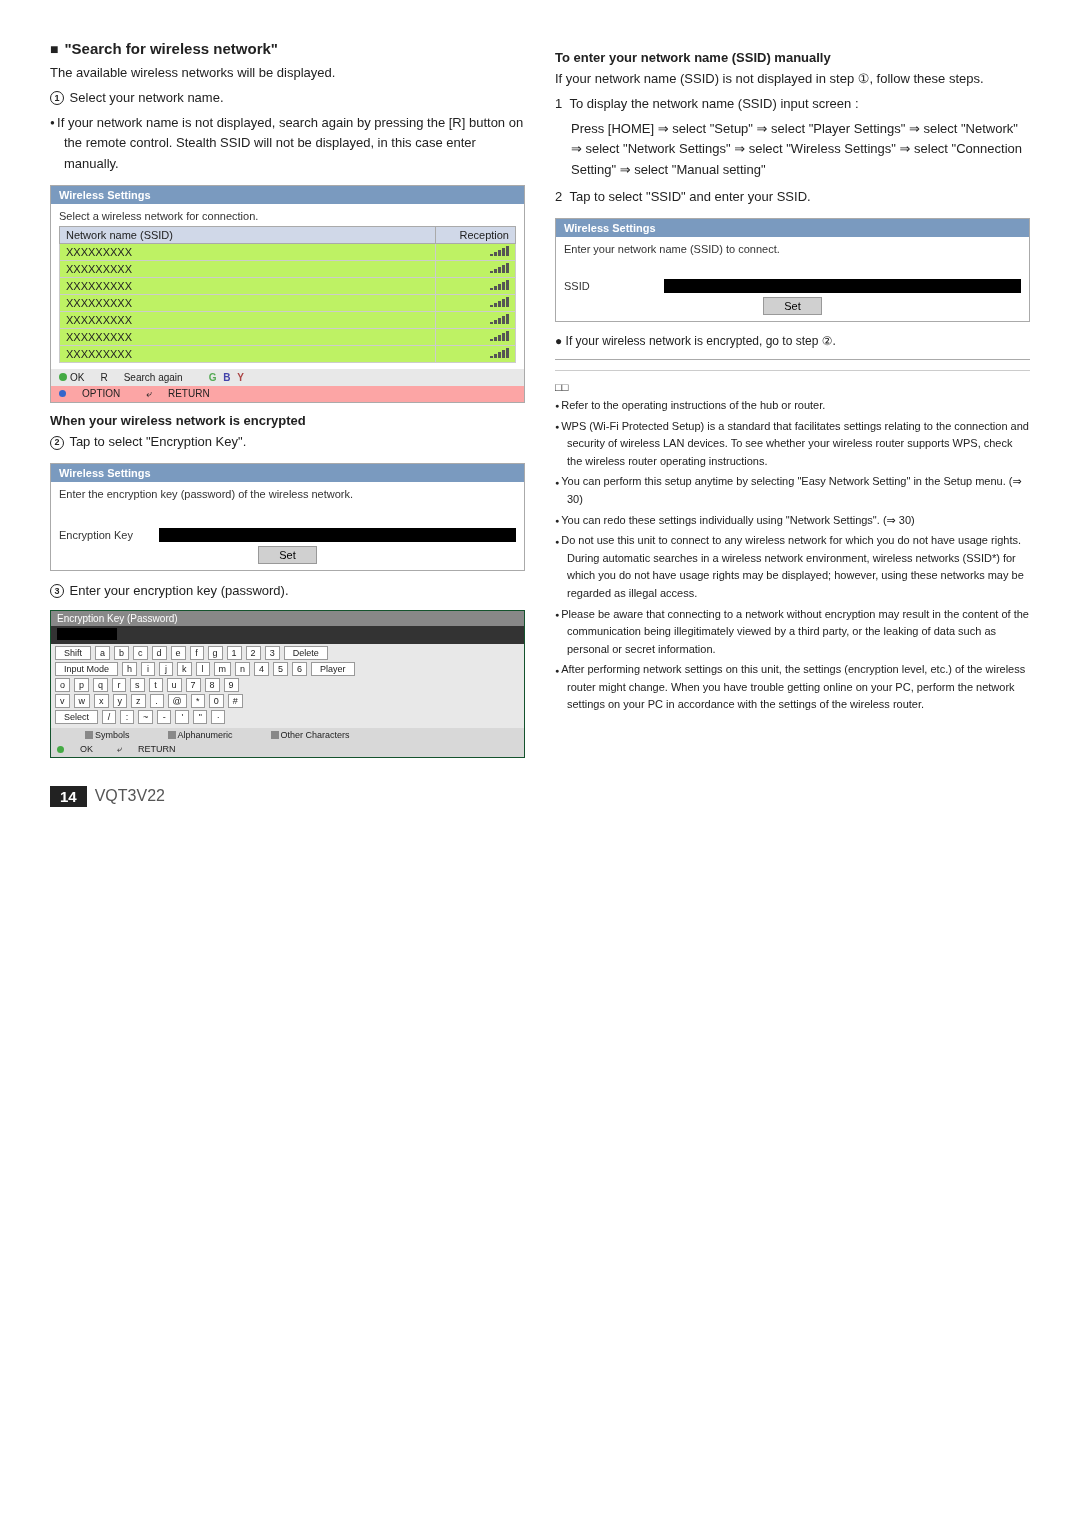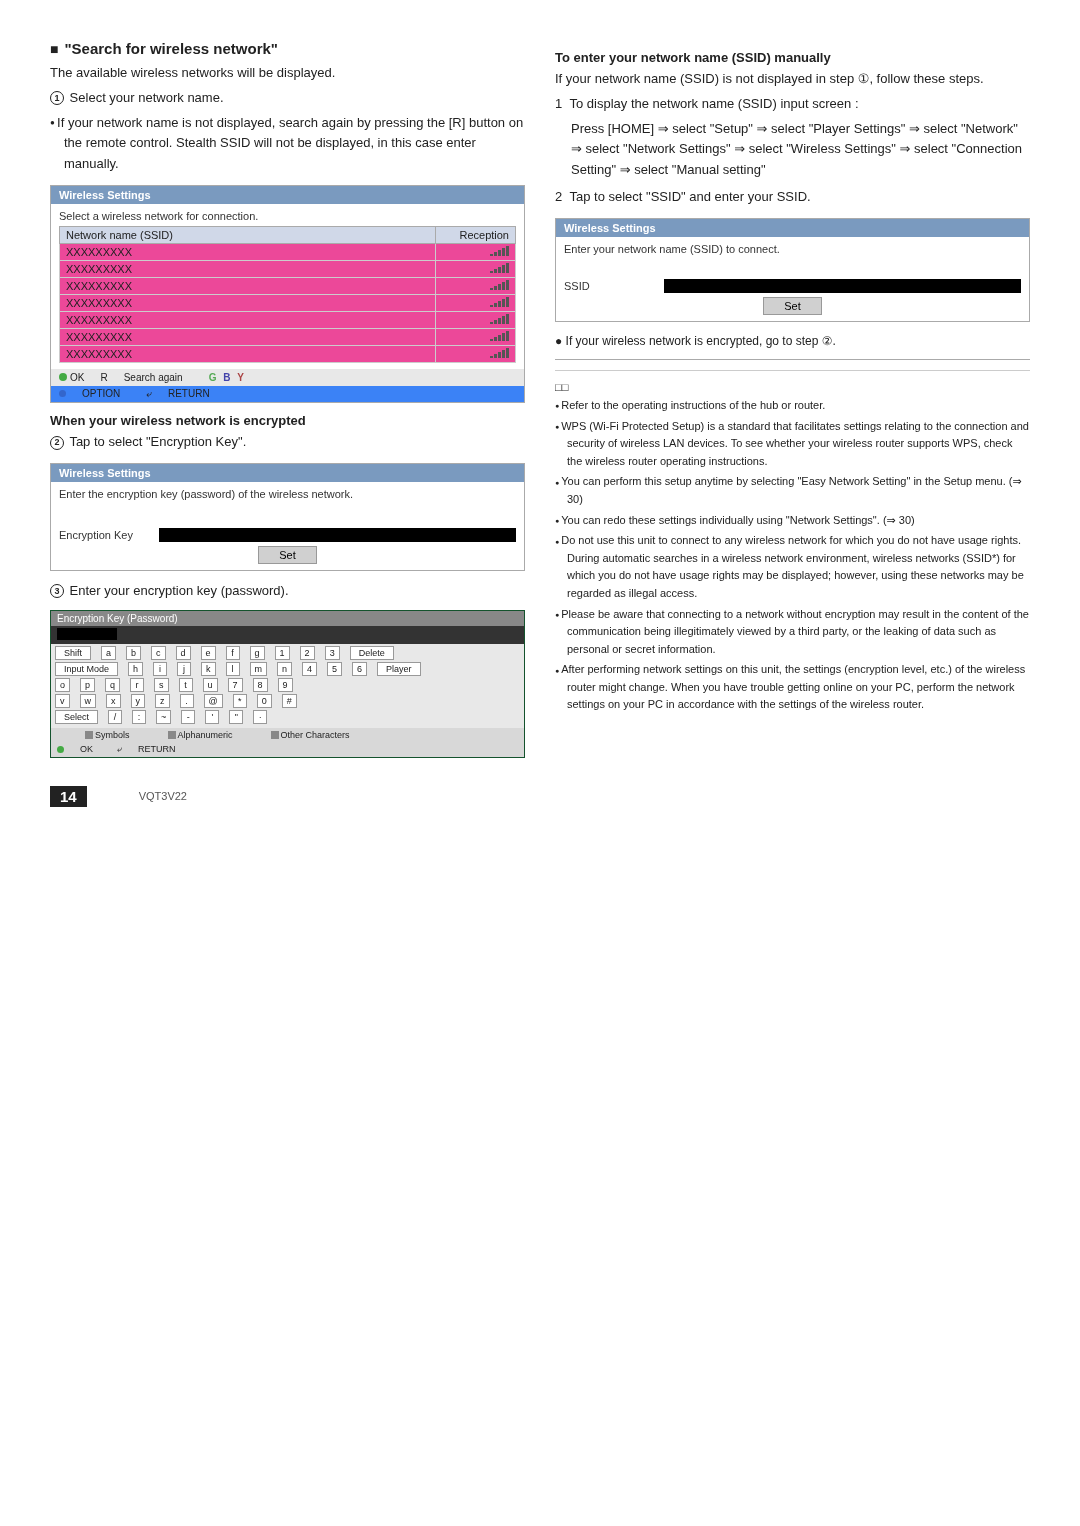--- a/index.html
+++ b/index.html
@@ -104,21 +104,21 @@
     .wireless-table th {
       background: #d0d8e8;
       border: 1px solid #aaa;
       padding: 2px 6px;
       font-weight: normal;
       text-align: left;
     }
     .wireless-table td {
       border: 1px solid #ccc;
       padding: 2px 6px;
-      background: #ec4899;
+      background: #bef264;
     }
     .wireless-table .reception-col {
       text-align: right;
       width: 80px;
     }
     .signal-bars {
       display: inline-flex;
       align-items: flex-end;
       gap: 1px;
       height: 10px;
@@ -221,21 +221,21 @@
       height: 12px;
       display: inline-block;
       font-size: 10px;
     }
     .keyboard-rows {
       padding: 2px 4px;
       background: #e8e8e8;
     }
     .keyboard-row {
       display: flex;
-      gap: 10px;
+      gap: 4px;
       margin-bottom: 2px;
       align-items: center;
     }
     .key {
       background: #fff;
       border: 1px solid #999;
       padding: 1px 4px;
       font-size: 9px;
       min-width: 14px;
       text-align: center;
@@ -299,32 +299,31 @@
     .divider-line {
       border: none;
       border-top: 1px solid #aaa;
       margin: 8px 0;
     }
     
     .page-number {
       display: flex;
       align-items: center;
       margin-top: 20px;
-      gap: 44px;
     }
     .page-num-box {
       background: #222;
       color: #fff;
       font-weight: bold;
       font-size: 15px;
       padding: 2px 10px;
       margin-right: 8px;
     }
     .doc-code {
-      font-size: 11px;
+      font-size: 16px;
       color: #555;
     }
     .option-row {
       display: flex;
       align-items: center;
       gap: 16px;
       font-size: 10px;
     }
   </style>
 </head>
@@ -433,21 +432,21 @@
             <span>OK</span>
           </span>
           <span style="font-size:10px;">R</span>
           <span>Search again</span>
           <span style="margin-left:10px;">
             <span style="color:#5a5;font-weight:bold;font-size:10px;">G</span>
             <span style="color:#44a;font-weight:bold;font-size:10px;margin-left:4px;">B</span>
             <span style="color:#a44;font-weight:bold;font-size:10px;margin-left:4px;">Y</span>
           </span>
         </div>
-        <div class="option-row" style="padding:2px 8px;background:#3b82f6;">
+        <div class="option-row" style="padding:2px 8px;background:#fca5a5;">
           <span><span class="blue-dot" style="width:7px;height:7px;"></span></span>
           <span style="font-size:10px;">OPTION</span>
           <span style="margin-left:10px;">⤶</span>
           <span style="font-size:10px;">RETURN</span>
         </div>
       </div>
 
       <p class="sub-heading">When your wireless network is encrypted</p>
       <p class="body-text"><span class="circled">2</span> Tap to select "Encryption Key".</p>
 

